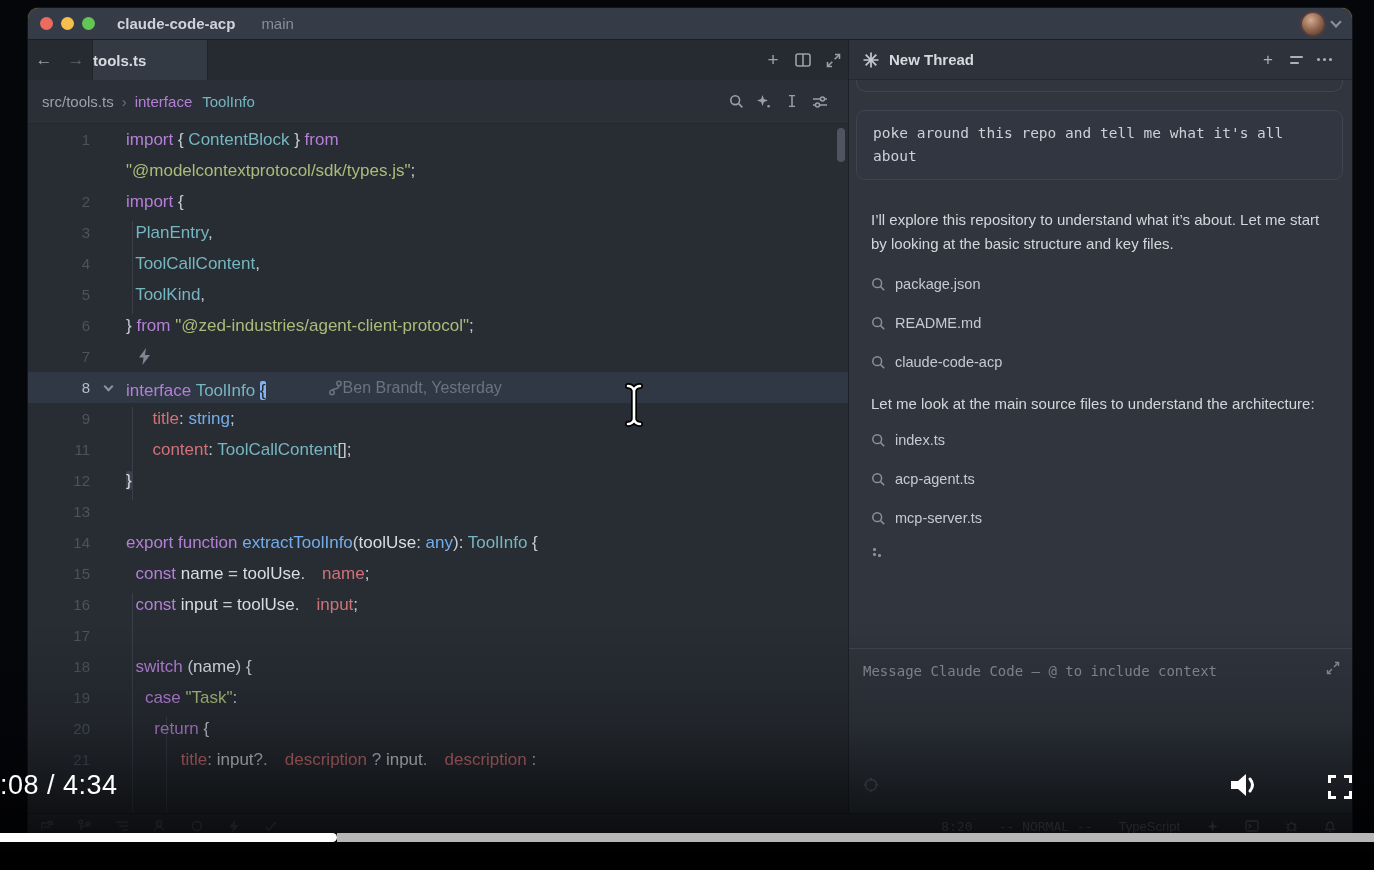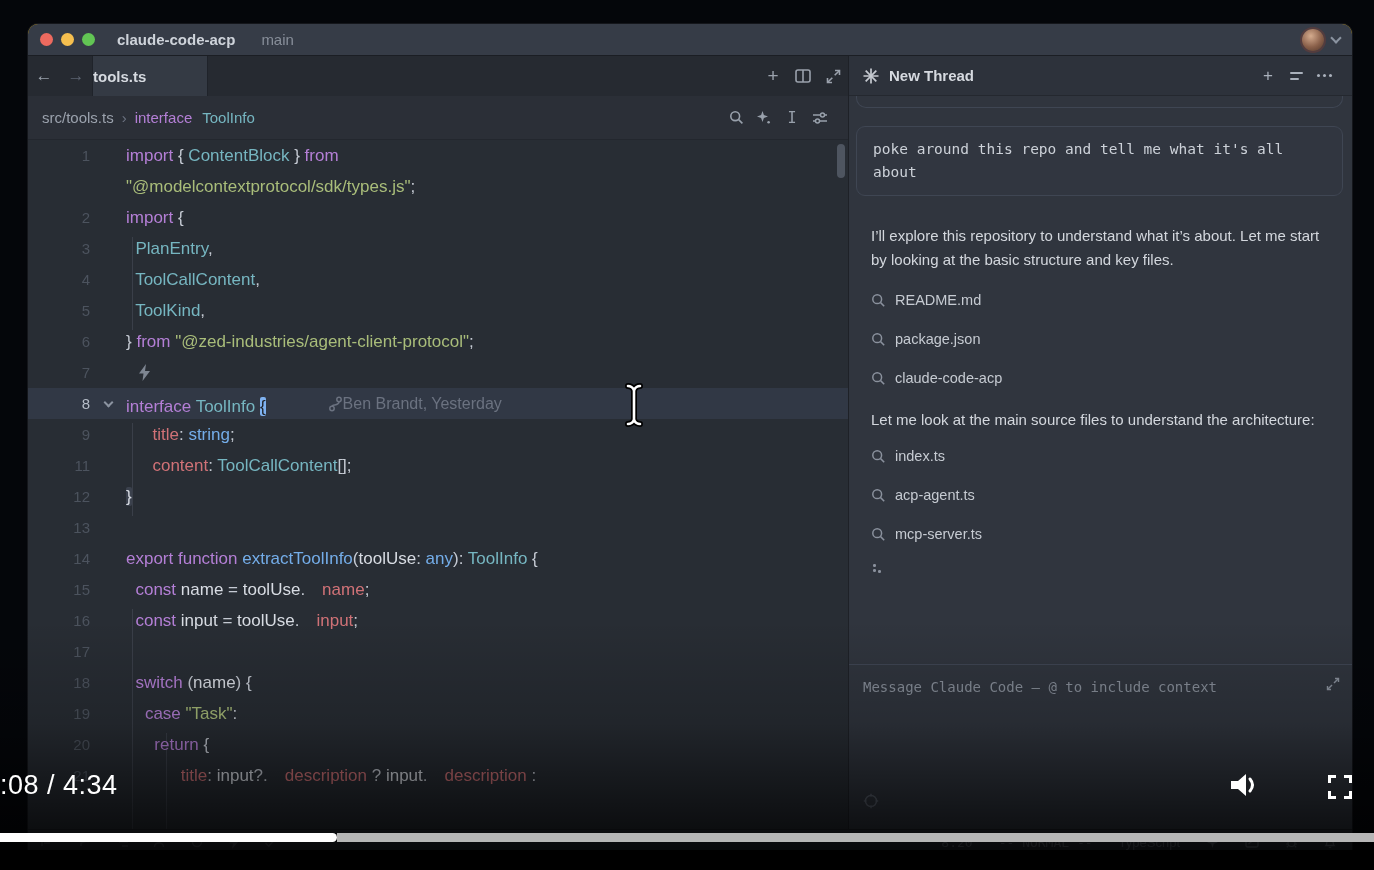--- a/index.html
+++ b/index.html
@@ -2,21 +2,21 @@
 <html style="--c-kw: #b47fd6; --c-type: #76b6c1; --c-str: #a9bd7a; --c-prop: #d07277; --c-fn: #74ade9; --c-prim: #74ade9; --c-accent: #7fb2f0;"><head>
 <meta charset="utf-8">
 <style>
   html,body{margin:0;padding:0;background:#000;width:1374px;height:870px;overflow:hidden;}
   *{box-sizing:border-box;font-family:"Liberation Sans",sans-serif;}
   .mono{font-family:"DejaVu Sans Mono","Liberation Mono",monospace;}
 
   #frame{position:relative;width:1374px;height:870px;background:#04060a;}
 
   
-  #window{position:absolute;left:28px;top:24px;width:1324px;height:830px;
+  #window{position:absolute;left:28px;top:8px;width:1324px;height:830px;
     background:#eab308;border-radius:10px 10px 0 0;display:flex;flex-direction:column;overflow:hidden;
     box-shadow:0 0 0 1px #14161b;}
   
   #titlebar{height:32px;background:#363c47;display:flex;align-items:center;flex:none;
     border-bottom:1px solid #1b1e24;padding:0 12px;}
   .traffic{width:13px;height:13px;border-radius:50%;margin-right:8px;flex:none;}
   #titlebar .title{margin-left:14px;font-size:15px;font-weight:bold;color:#ced3da;}
   #titlebar .branch{margin-left:26px;font-size:15px;color:#8archived7e99;color:#878e99;}
   #titlebar .right{margin-left:auto;display:flex;align-items:center;gap:8px;}
   .avatar{width:22px;height:22px;border-radius:50%;flex:none;
@@ -351,28 +351,28 @@
           <div id="user-card">
             <div class="msg mono">poke around this repo and tell me what it's all about</div>
           </div>
           <div class="para">I’ll explore this repository to understand what it’s about. Let me start by looking at the basic structure and key files.</div>
           <div class="toollist" id="toollist1">
               <div class="toolitem">
                 <svg width="15" height="15" viewBox="0 0 15 15" fill="none" stroke="#8a919d" stroke-width="1.5">
                   <circle cx="6.2" cy="6.2" r="4.4"></circle>
                   <line x1="9.6" y1="9.6" x2="13.2" y2="13.2"></line>
                 </svg>
-                <span>README.md</span>
+                <span>package.json</span>
               </div>
               <div class="toolitem">
                 <svg width="15" height="15" viewBox="0 0 15 15" fill="none" stroke="#8a919d" stroke-width="1.5">
                   <circle cx="6.2" cy="6.2" r="4.4"></circle>
                   <line x1="9.6" y1="9.6" x2="13.2" y2="13.2"></line>
                 </svg>
-                <span>package.json</span>
+                <span>README.md</span>
               </div>
               <div class="toolitem">
                 <svg width="15" height="15" viewBox="0 0 15 15" fill="none" stroke="#8a919d" stroke-width="1.5">
                   <circle cx="6.2" cy="6.2" r="4.4"></circle>
                   <line x1="9.6" y1="9.6" x2="13.2" y2="13.2"></line>
                 </svg>
                 <span>claude-code-acp</span>
               </div>
             </div>
           <div class="para second">Let me look at the main source files to understand the architecture:</div>

